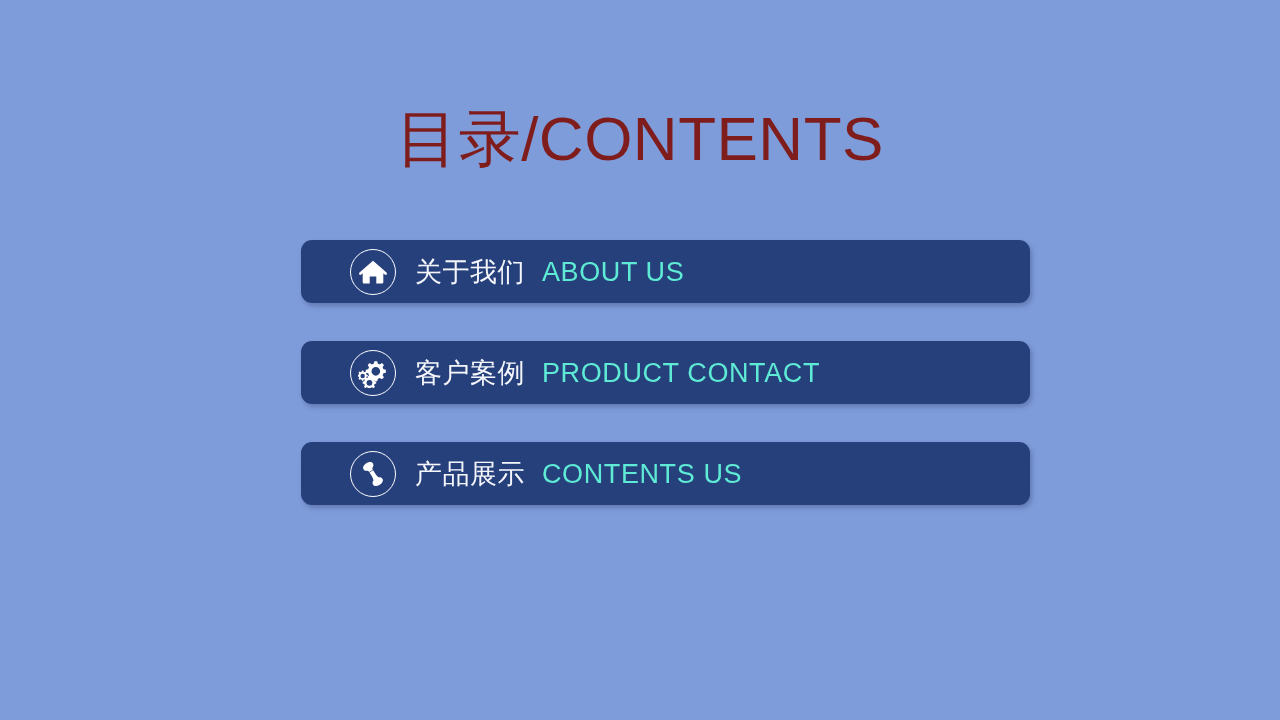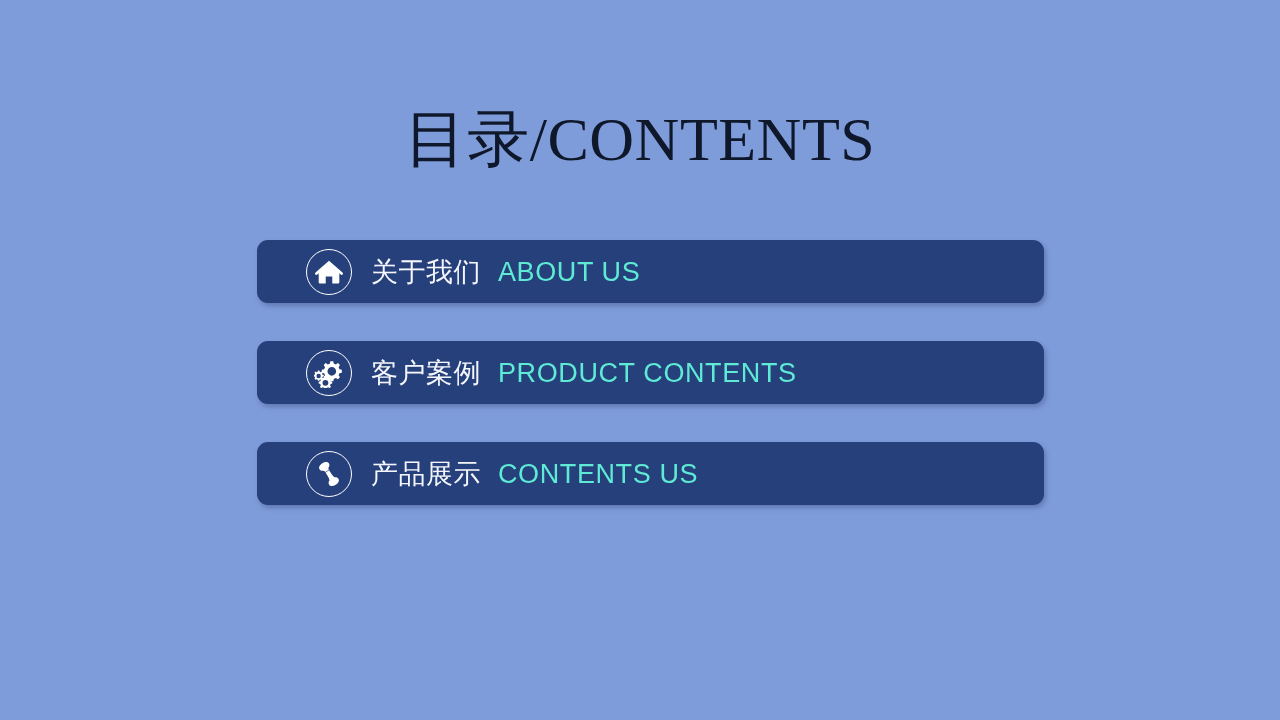--- a/index.html
+++ b/index.html
@@ -27,44 +27,44 @@
   
   .slide-title {
     position: absolute;
     top: 103px;
     left: 0;
     width: 1280px;
     text-align: center;
     font-size: 62px;
     line-height: 72px;
     font-weight: 400;
-    color: #0f172a;
+    color: #7f1d1d;
     letter-spacing: 0.5px;
     white-space: nowrap;
-    font-family: Liberation Serif, serif;
   }
 
   
   .menu {
     position: absolute;
     top: 240px;
     left: 257px;
     width: 787px;
   }
 
   .menu-item {
     position: relative;
-    width: 787px;
+    width: 729px;
     height: 63px;
     margin-bottom: 38px;
     background: #26407c;
     border-radius: 11px;
     display: flex;
     align-items: center;
     box-shadow: 2px 3px 5px rgba(40, 58, 110, 0.35);
+    margin-left: 44px;
   }
 
   .menu-item:last-child { margin-bottom: 0; }
 
   .item-icon {
     width: 46px;
     height: 46px;
     margin-left: 49px;
     flex: 0 0 auto;
     border: 1.4px solid #ffffff;
@@ -130,21 +130,21 @@
 
           <path d="M20.5 3.4 l0.7 2.6 a8.3 8.3 0 0 1 2 0.85 l2.35 -1.4 l2.1 2.1 l-1.4 2.35 a8.3 8.3 0 0 1 0.85 2 l2.6 0.7 v3 l-2.6 0.7 a8.3 8.3 0 0 1 -0.85 2 l1.4 2.35 l-2.1 2.1 l-2.35 -1.4 a8.3 8.3 0 0 1 -2 0.85 l-0.7 2.6 h-3 l-0.7 -2.6 a8.3 8.3 0 0 1 -2 -0.85 l-2.35 1.4 l-2.1 -2.1 l1.4 -2.35 a8.3 8.3 0 0 1 -0.85 -2 l-2.6 -0.7 v-3 l2.6 -0.7 a8.3 8.3 0 0 1 0.85 -2 l-1.4 -2.35 l2.1 -2.1 l2.35 1.4 a8.3 8.3 0 0 1 2 -0.85 l0.7 -2.6 Z M19 9.6 a4.6 4.6 0 1 0 0 9.2 a4.6 4.6 0 0 0 0 -9.2 Z"></path>
 
           <path d="M13.2 19.1 l0.5 1.75 a5.6 5.6 0 0 1 1.35 0.57 l1.6 -0.95 l1.4 1.4 l-0.95 1.6 a5.6 5.6 0 0 1 0.57 1.35 l1.75 0.5 v2 l-1.75 0.5 a5.6 5.6 0 0 1 -0.57 1.35 l0.95 1.6 l-1.4 1.4 l-1.6 -0.95 a5.6 5.6 0 0 1 -1.35 0.57 l-0.5 1.75 h-2 l-0.5 -1.75 a5.6 5.6 0 0 1 -1.35 -0.57 l-1.6 0.95 l-1.4 -1.4 l0.95 -1.6 a5.6 5.6 0 0 1 -0.57 -1.35 l-1.75 -0.5 v-2 l1.75 -0.5 a5.6 5.6 0 0 1 0.57 -1.35 l-0.95 -1.6 l1.4 -1.4 l1.6 0.95 a5.6 5.6 0 0 1 1.35 -0.57 l0.5 -1.75 Z M12.2 23.4 a3.1 3.1 0 1 0 0 6.2 a3.1 3.1 0 0 0 0 -6.2 Z"></path>
 
           <path d="M5.7 13.4 l0.38 1.35 a4.3 4.3 0 0 1 1.02 0.43 l1.22 -0.72 l1.06 1.06 l-0.72 1.22 a4.3 4.3 0 0 1 0.43 1.02 l1.35 0.38 v1.5 l-1.35 0.38 a4.3 4.3 0 0 1 -0.43 1.02 l0.72 1.22 l-1.06 1.06 l-1.22 -0.72 a4.3 4.3 0 0 1 -1.02 0.43 l-0.38 1.35 h-1.5 l-0.38 -1.35 a4.3 4.3 0 0 1 -1.02 -0.43 l-1.22 0.72 l-1.06 -1.06 l0.72 -1.22 a4.3 4.3 0 0 1 -0.43 -1.02 l-1.35 -0.38 v-1.5 l1.35 -0.38 a4.3 4.3 0 0 1 0.43 -1.02 l-0.72 -1.22 l1.06 -1.06 l1.22 0.72 a4.3 4.3 0 0 1 1.02 -0.43 l0.38 -1.35 Z M4.95 16.8 a2.35 2.35 0 1 0 0 4.7 a2.35 2.35 0 0 0 0 -4.7 Z"></path>
         </svg>
       </span>
       <span class="item-labels">
         <span class="label-cn">客户案例</span>
-        <span class="label-en">PRODUCT CONTENTS</span>
+        <span class="label-en">PRODUCT CONTACT</span>
       </span>
     </div>
 
 
     <div class="menu-item">
       <span class="item-icon">
         <svg viewBox="0 0 32 32" aria-hidden="true">
           <g transform="rotate(-32 16 16)">
 
             <path d="M16 2.4 c-3.4 0 -5.9 1.5 -5.9 3.9 c0 1.5 0.7 2.6 2.0 3.2 c1.0 0.45 1.6 1.1 1.6 2.1 v0.5 h4.6 v-0.5 c0 -1.0 0.6 -1.65 1.6 -2.1 c1.3 -0.6 2.0 -1.7 2.0 -3.2 c0 -2.4 -2.5 -3.9 -5.9 -3.9 Z"></path>

